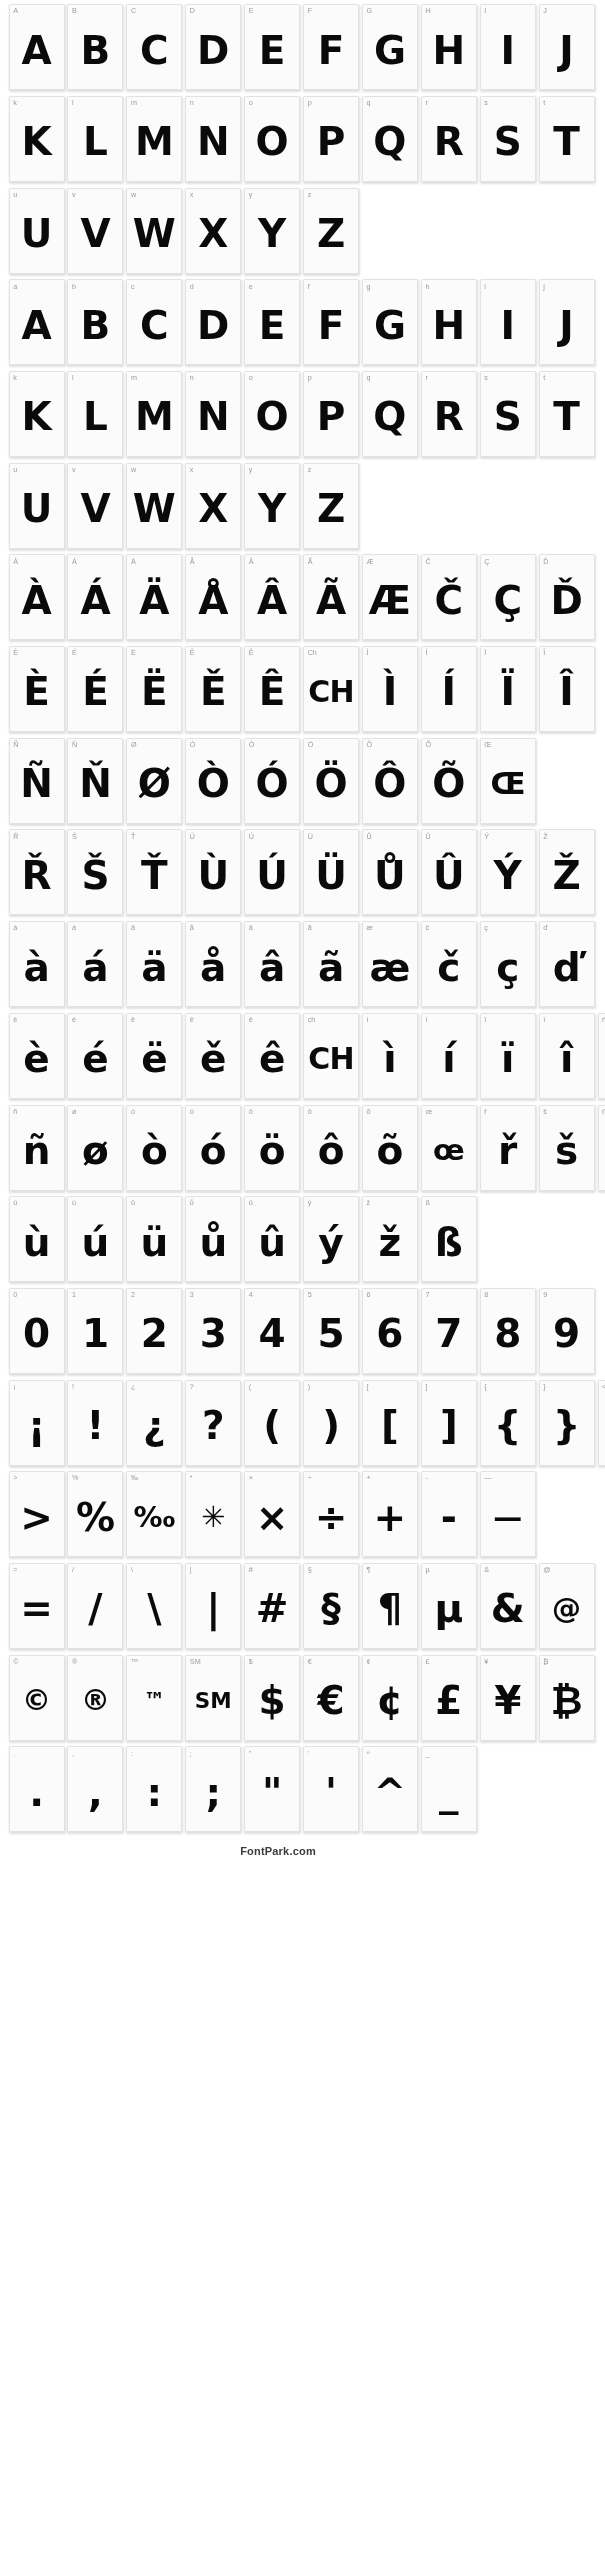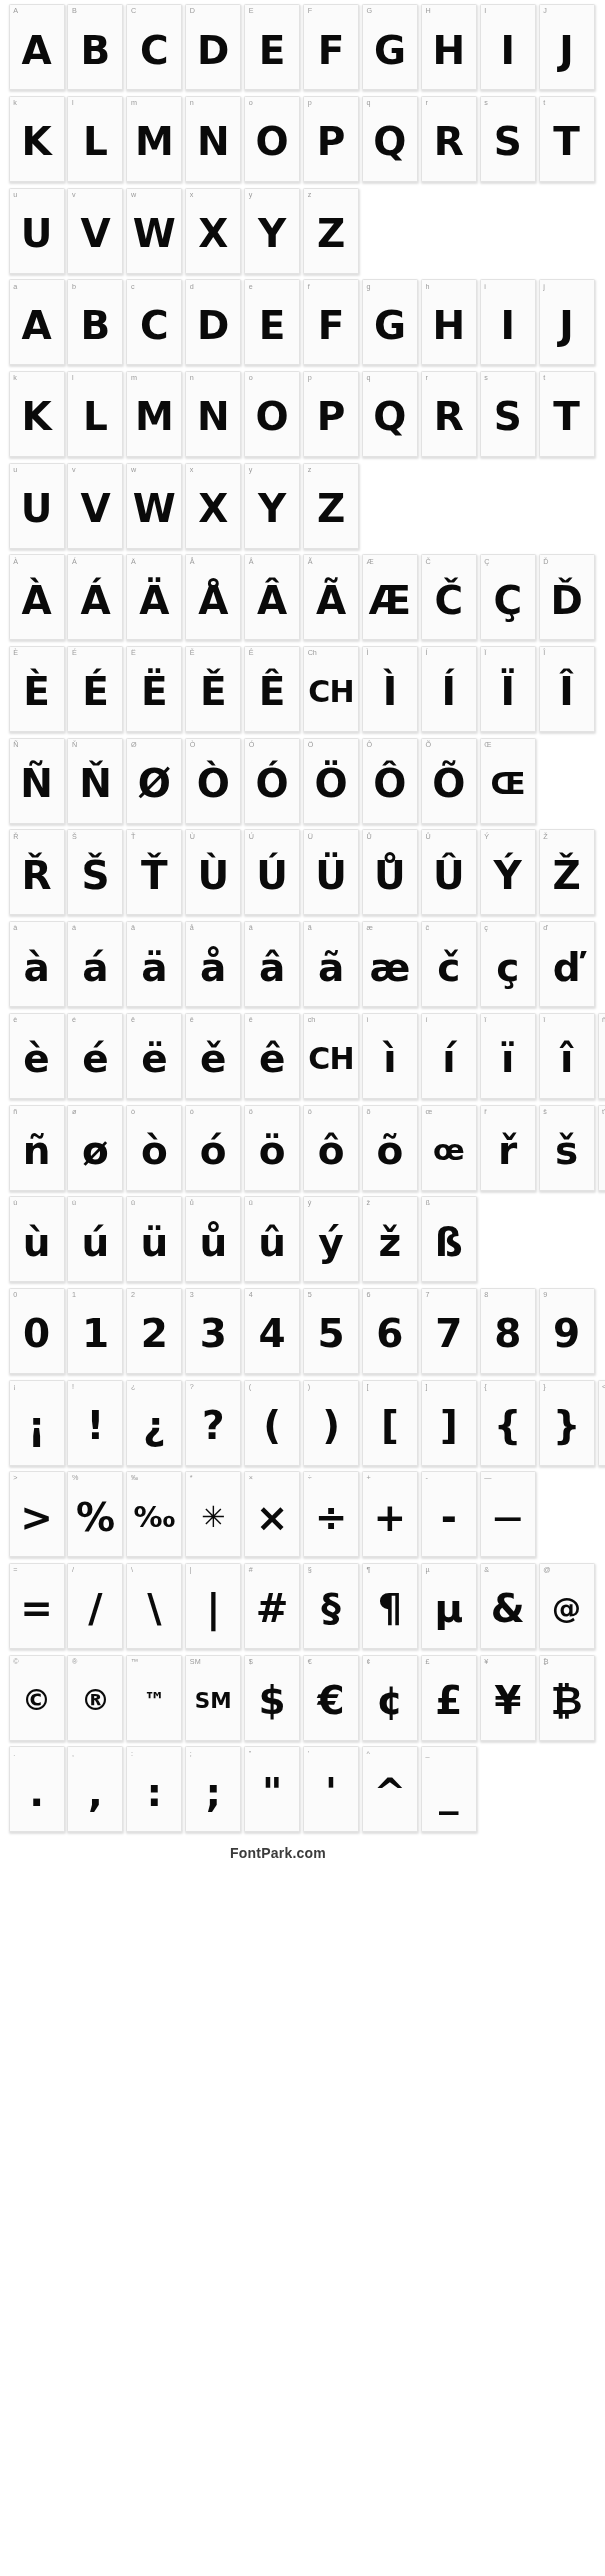--- a/index.html
+++ b/index.html
@@ -71,21 +71,21 @@
   .cell .glyph.tiny {
     font-size: 21.5px;
   }
   .cell .glyph.wide {
     font-size: 30px;
     letter-spacing: -0.7px;
   }
   .footer {
     width: 556px;
     text-align: center;
-    font-size: 14px;
+    font-size: 11px;
     color: #3b3b3b;
     font-family: "Liberation Sans", sans-serif;
     padding: 7.2px 0 10px 0;
     letter-spacing: 0.2px;
   }
   .footer b { font-weight: 700; }
 </style>
 </head>
 <body>
 

